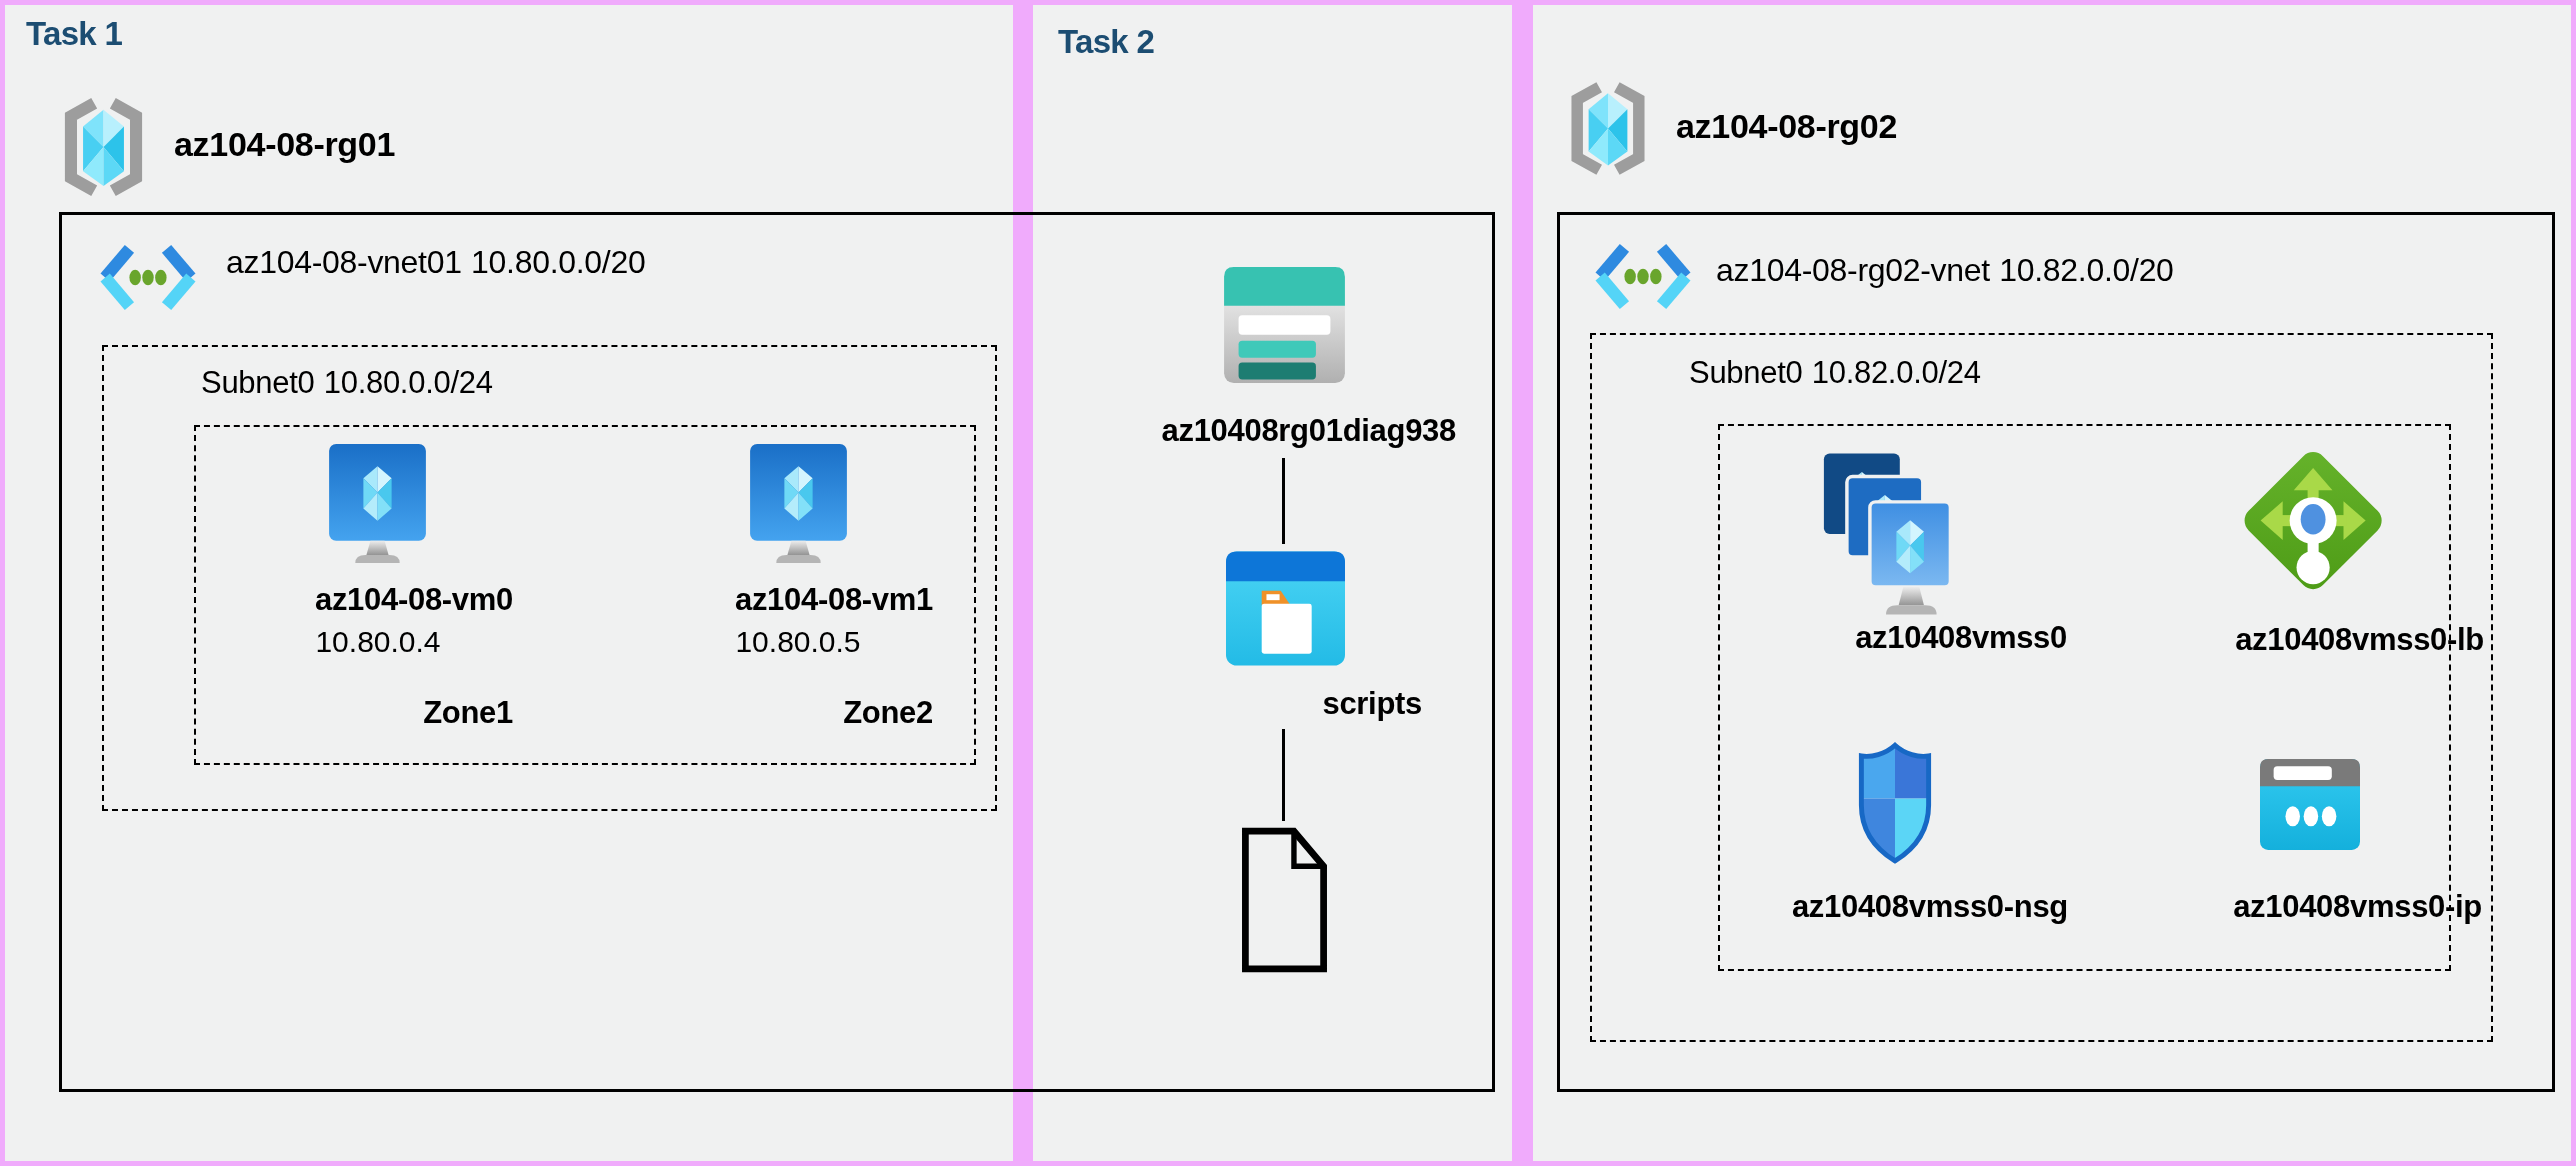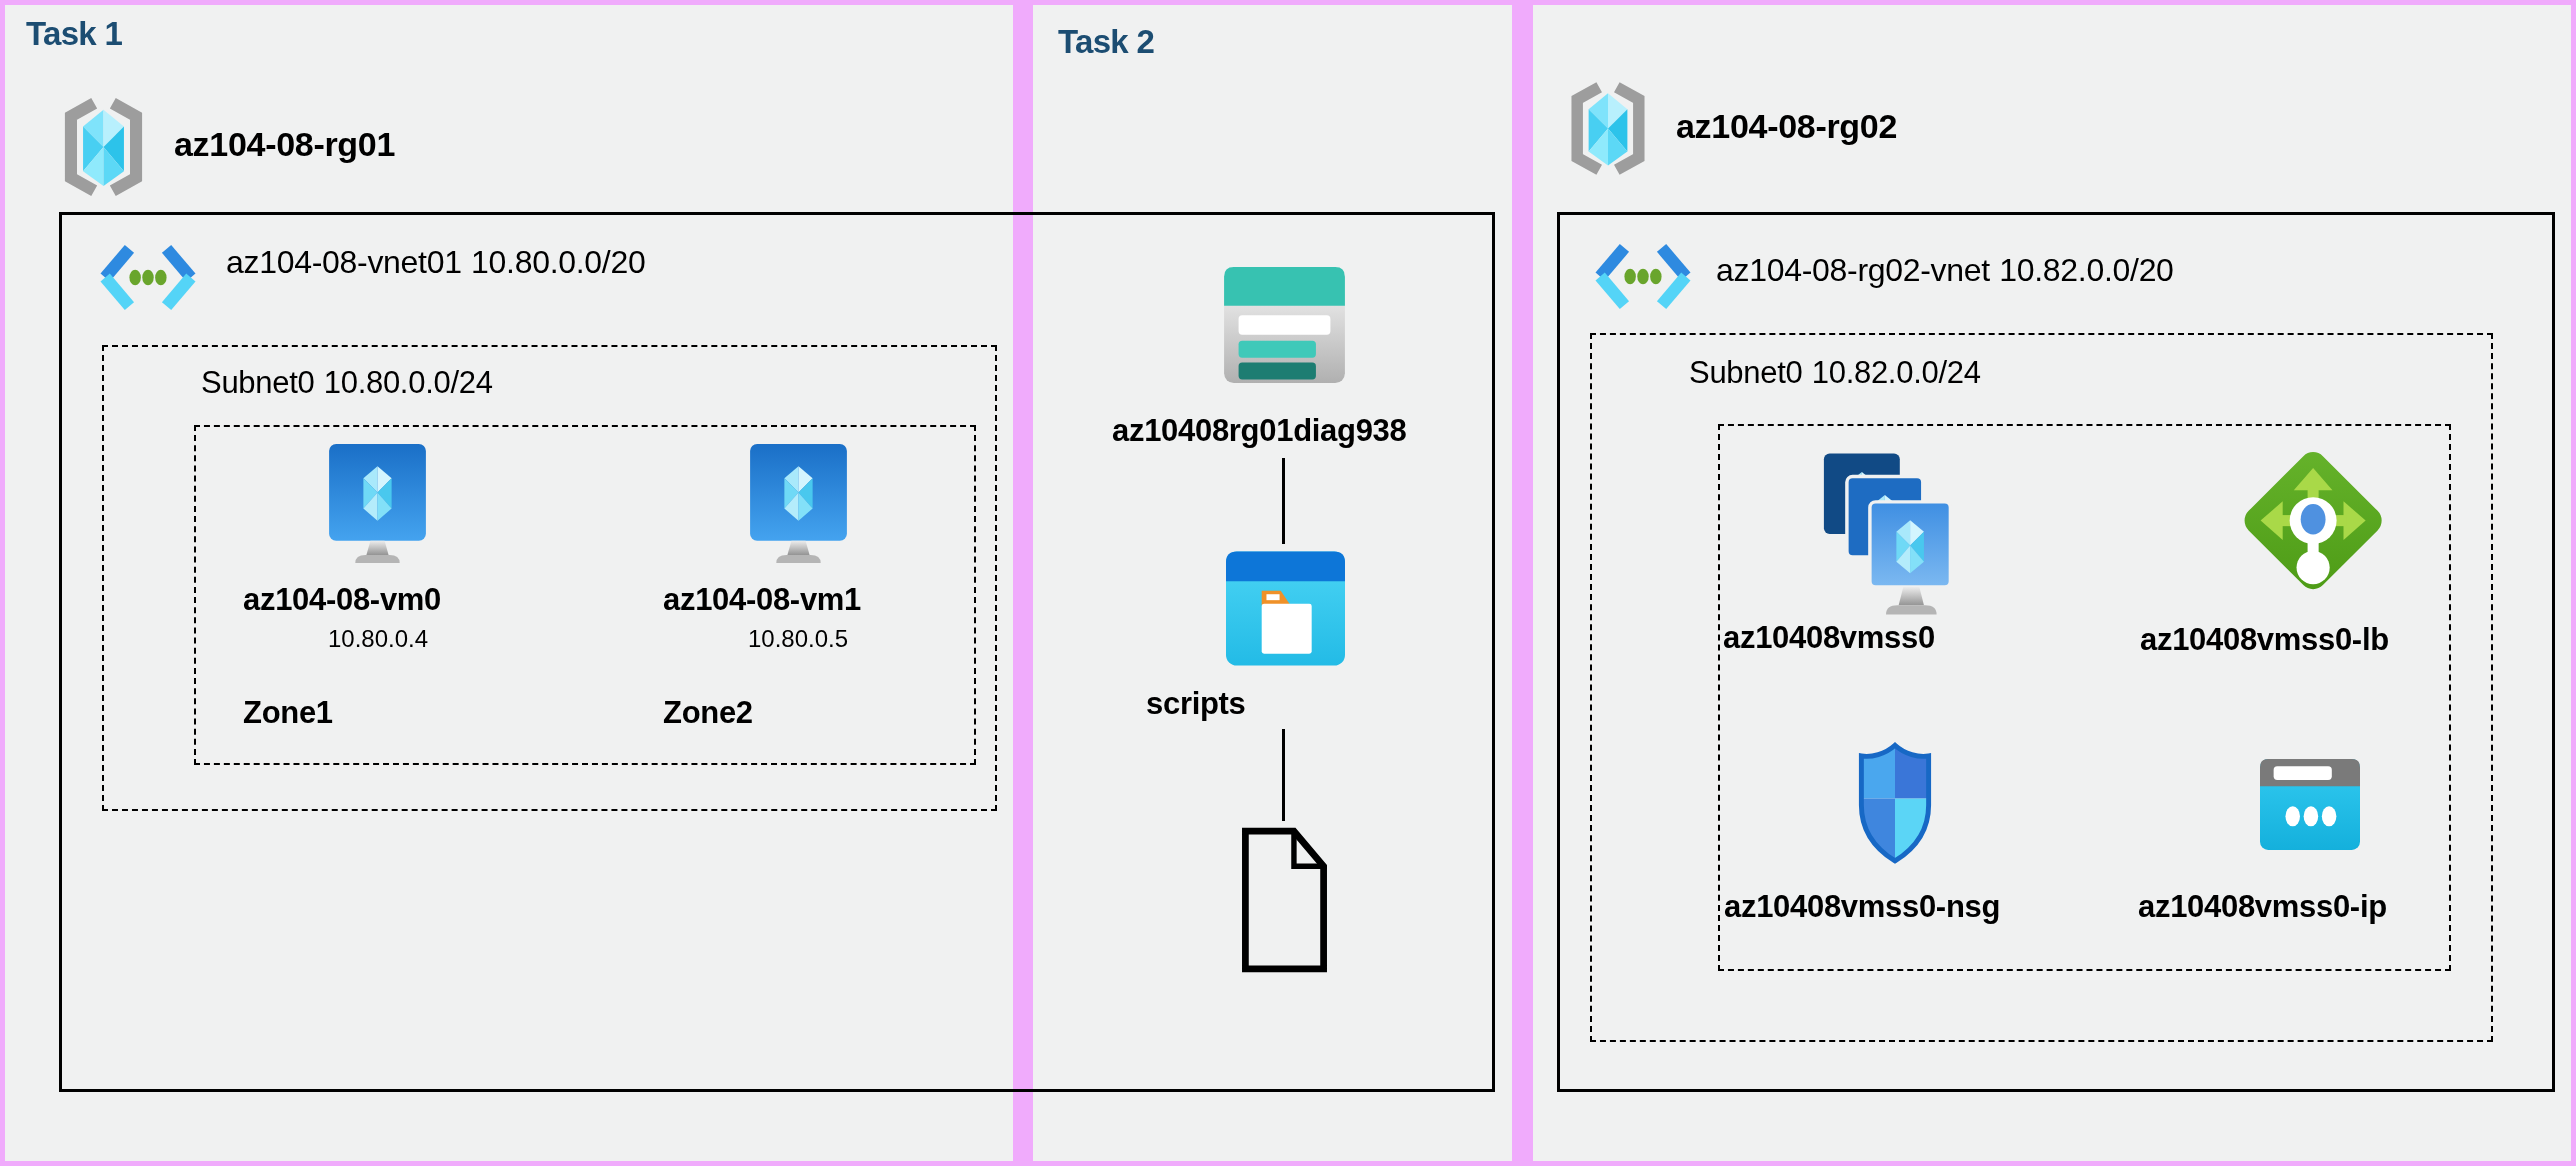--- a/index.html
+++ b/index.html
@@ -6,22 +6,22 @@
   #canvas{position:relative;width:2576px;height:1166px;background:#f0abfc;overflow:hidden;
           font-family:"Liberation Sans","DejaVu Sans",sans-serif;color:#000;}
   .panel{position:absolute;background:#f0f1f1;}
   .task-title{position:absolute;font-size:33px;font-weight:bold;color:#1c4d72;letter-spacing:-0.7px;white-space:nowrap;}
   .solid-box{position:absolute;border:3.4px solid #000;}
   .dashed-box{position:absolute;border:2.7px dashed #000;}
   .row-label{position:absolute;font-size:32px;white-space:nowrap;letter-spacing:-0.3px;}
   .row-label .b{font-weight:normal;}
   .row-label .n{font-weight:normal;margin-left:9.4px;}
   .rg-label{position:absolute;font-size:34px;font-weight:bold;white-space:nowrap;letter-spacing:-0.3px;}
-  .c-label{position:absolute;font-size:31px;font-weight:bold;text-align:left;letter-spacing:-0.3px;white-space:nowrap;}
-  .c-sub{position:absolute;font-size:24px;font-weight:normal;text-align:center;white-space:nowrap;}
+  .c-label{position:absolute;font-size:31px;font-weight:bold;text-align:right;letter-spacing:-0.3px;white-space:nowrap;}
+  .c-sub{position:absolute;font-size:30px;font-weight:normal;text-align:center;white-space:nowrap;}
   .vline{position:absolute;width:2.7px;background:#000;}
   .icon{position:absolute;}
   svg{display:block;}
 </style>
 </head>
 <body>
 
 <div id="canvas">
 
   <svg width="0" height="0" style="position:absolute">

